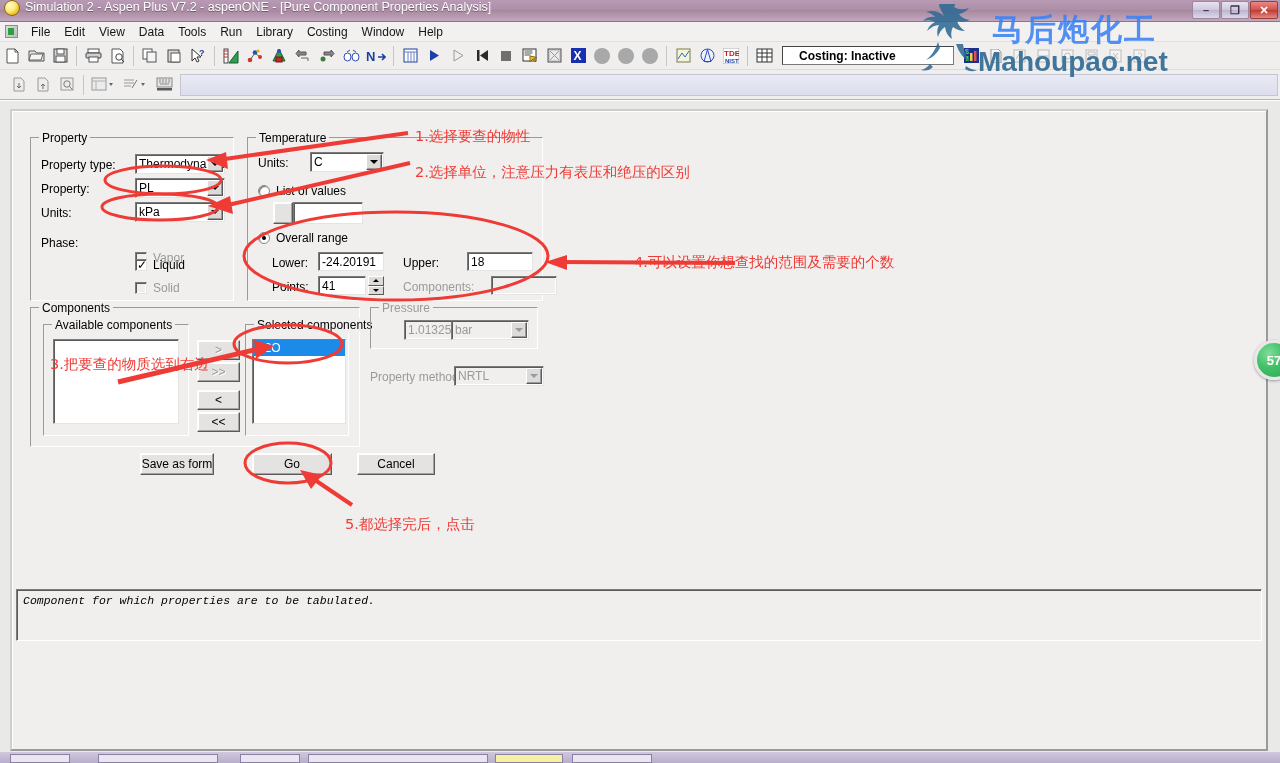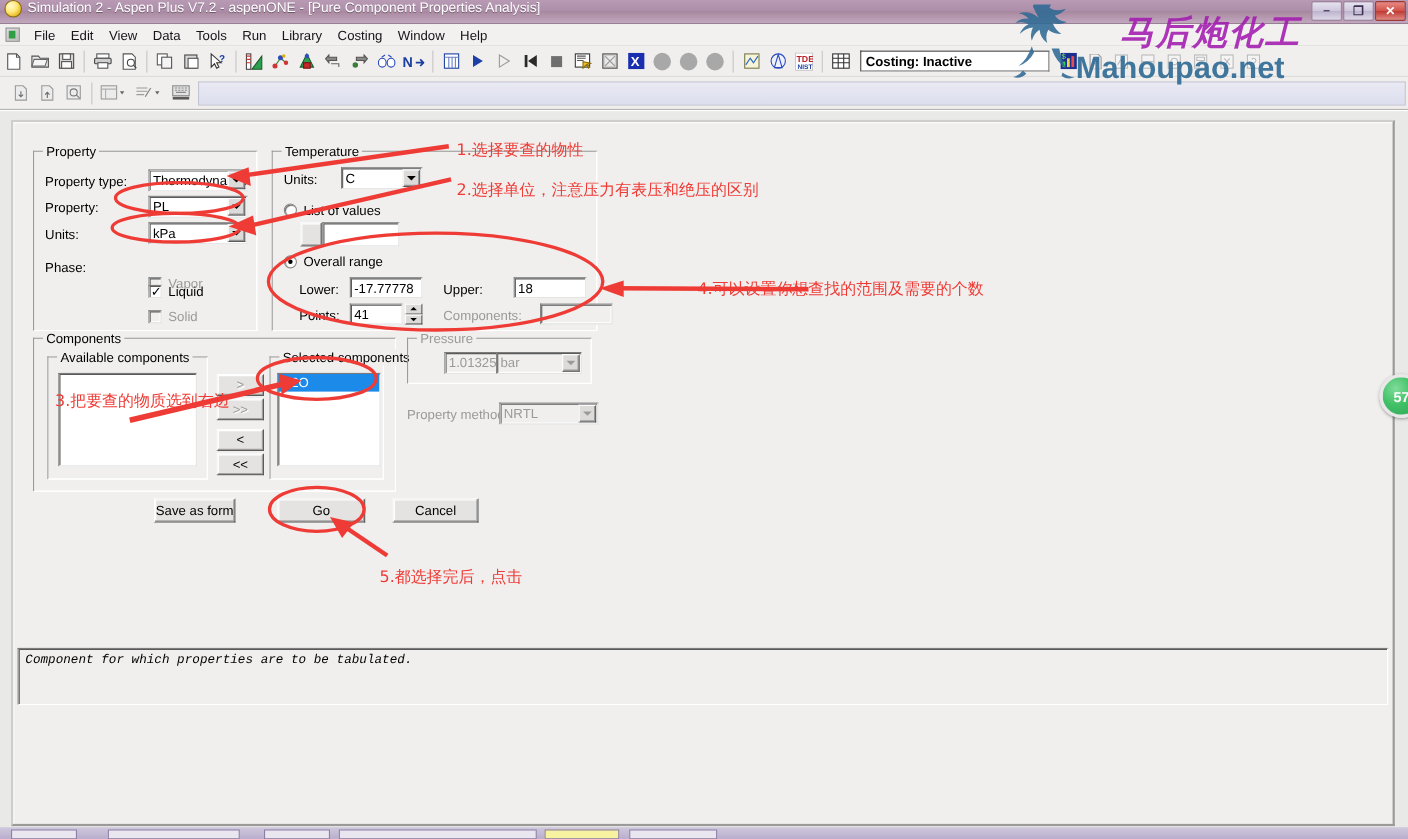--- a/index.html
+++ b/index.html
@@ -71,32 +71,32 @@
   .tb-btn {
     width:22px; height:22px; margin:0 1px; flex:none;
     display:flex; align-items:center; justify-content:center;
     font-size:11px; color:#3a3a3a; position:relative;
   }
   .tb-btn svg { display:block; }
   .tb-wide { width:auto; padding:0 2px; }
   .costing-box {
     width:172px; height:19px; margin-left:6px; background:#fff;
     border:1px solid #7a7a7a; border-top-color:#444; border-left-color:#444;
-    display:flex; align-items:center; padding-left:4px;
+    display:flex; align-items:center; padding-left:16px;
     font-size:12px; font-weight:bold; color:#000; flex:none;
   }
   .tb-grey-circle{ width:16px;height:16px;border-radius:50%;background:#a8a8a8;}
   .flat-area { flex:1; height:22px;
     background:linear-gradient(to bottom,#e9eaf3 0%, #dcdeee 100%);
     border:1px solid #c3c4d4; margin-left:4px; margin-right:2px; }
 
   
   .watermark { position:absolute; left:900px; top:2px; width:380px; height:75px; pointer-events:none; }
-  .wm-cn { position:absolute; left:118px; top:7px; font-size:31px; font-weight:bold;
-           color:#a21caf; opacity:.88; letter-spacing:2px; font-family:"DejaVu Sans", sans-serif;font-style:italic;}
+  .wm-cn { position:absolute; left:92px; top:7px; font-size:31px; font-weight:bold;
+           color:#3b82f6; opacity:.88; letter-spacing:2px; font-family:"DejaVu Sans", sans-serif;}
   .wm-en { position:absolute; left:78px; top:44px; font-size:28px; font-weight:bold;
            color:#2f6a94; opacity:.9; font-family:"Liberation Sans", sans-serif; }
 
   
   .mdi-client {
     position:absolute; left:0; top:100px; width:1280px; height:663px;
     background:#e9e9e7;
     border-top:1px solid #ffffff;
   }
   .child-window {
@@ -622,21 +622,21 @@
         <div class="field" style="left:45px; top:64px; width:70px; height:22px;"></div>
 
         <div class="radio" style="left:10px; top:93px;">
           <div class="rb">
               <span class="dot"></span>
             </div>
           <div class="rtxt">Overall range</div>
         </div>
 
         <div class="lbl" style="left:24px; top:118px;">Lower:</div>
-        <div class="field" style="left:70px; top:114px; width:66px; height:19px;">-17.77778</div>
+        <div class="field" style="left:70px; top:114px; width:66px; height:19px;">-24.20191</div>
 
         <div class="lbl" style="left:155px; top:118px;">Upper:</div>
         <div class="field" style="left:219px; top:114px; width:66px; height:19px;">18</div>
 
         <div class="lbl" style="left:24px; top:142px;">Points:</div>
         <div class="field" style="left:70px; top:138px; width:48px; height:19px;">41</div>
         <div class="spin" style="left:120px; top:138px; height:19px;">
           <div>
               <span class="sp-up"></span>
             </div>

